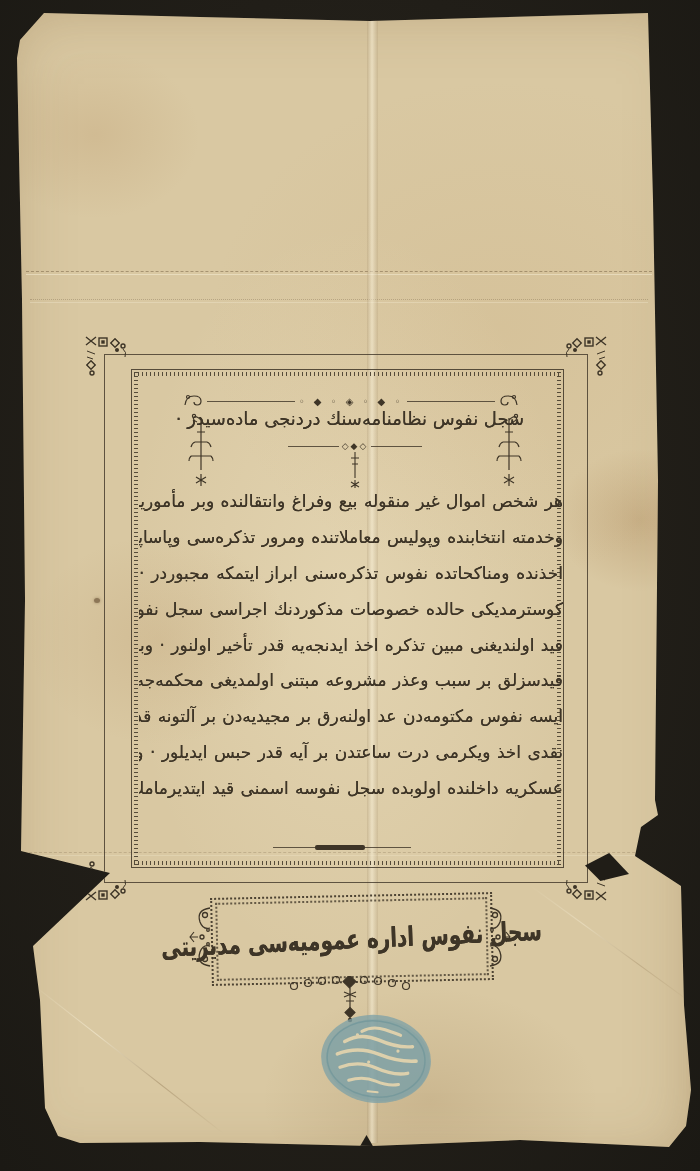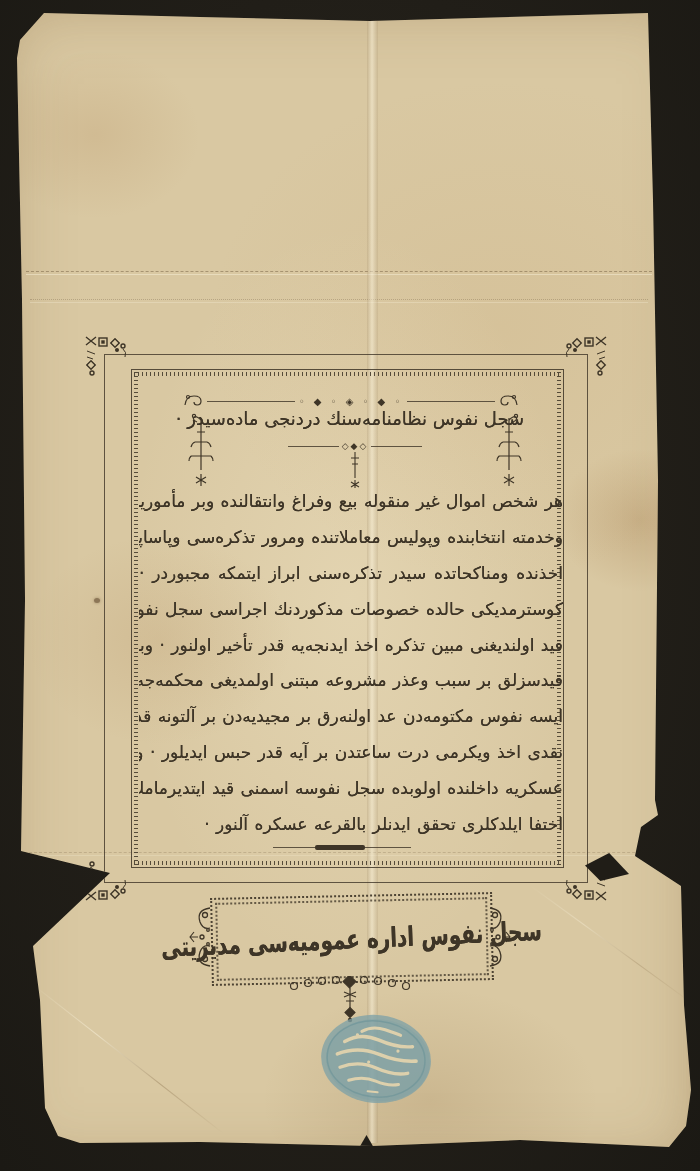--- a/index.html
+++ b/index.html
@@ -220,28 +220,27 @@
       <svg viewBox="0 0 18 42" fill="none" stroke="currentColor" stroke-width="1.1">
         <path d="M9 2 v26"></path>
           <path d="M5 8 h8 M6 14 h6"></path>
         <path d="M9 30 v8 M5 32 l8 5 M13 32 l-8 5"></path>
       </svg>
     </span>
 
     <div class="body-text">
       <div class="tline">هر شخص اموال غیر منقوله بیع وفراغ وانتقالنده وبر مأموریت</div>
       <div class="tline">وخدمته انتخابنده وپولیس معاملاتنده ومرور تذكره‌سی وپاساپورط</div>
-      <div class="tline">اخذنده ومناكحاتده سیدر تذكره‌سنی ابراز ایتمكه مجبوردر ·</div>
+      <div class="tline">اخذنده ومناكحاتده نفوس تذكره‌سنی ابراز ایتمكه مجبوردر ·</div>
       <div class="tline">كوسترمدیكی حالده خصوصات مذكوردنك اجراسی سجل نفوسه</div>
       <div class="tline">قید اولندیغنی مبین تذكره اخذ ایدنجه‌یه قدر تأخیر اولنور · وبو</div>
       <div class="tline">قیدسزلق بر سبب وعذر مشروعه مبتنی اولمدیغی محكمه‌جه تبین ایلر</div>
       <div class="tline">ایسه نفوس مكتومه‌دن عد اولنه‌رق بر مجیدیه‌دن بر آلتونه قدر جزای</div>
       <div class="tline">نقدی اخذ ویكرمی درت ساعتدن بر آیه قدر حبس ایدیلور · واسنان</div>
       <div class="tline">عسكریه داخلنده اولوبده سجل نفوسه اسمنی قید ایتدیرمامك ایچون</div>
-      <div class="tline short">اختفا ایلدكلری تحقق ایدنلر بالقرعه عسكره آلنور ·</div>
     </div>
 
     <div class="end-divider"></div>
 
     <div class="cartouche">
       <span class="cartouche-title" dir="rtl">سجل نفوس اداره عمومیه‌سی مدیریتی</span>
     </div>
     <span class="scroll sc-l">
       <svg viewBox="0 0 26 70" fill="none" stroke="currentColor" stroke-width="1.3">
         <path d="M22 6 q-14 2 -10 14 q3 8 10 6"></path>

